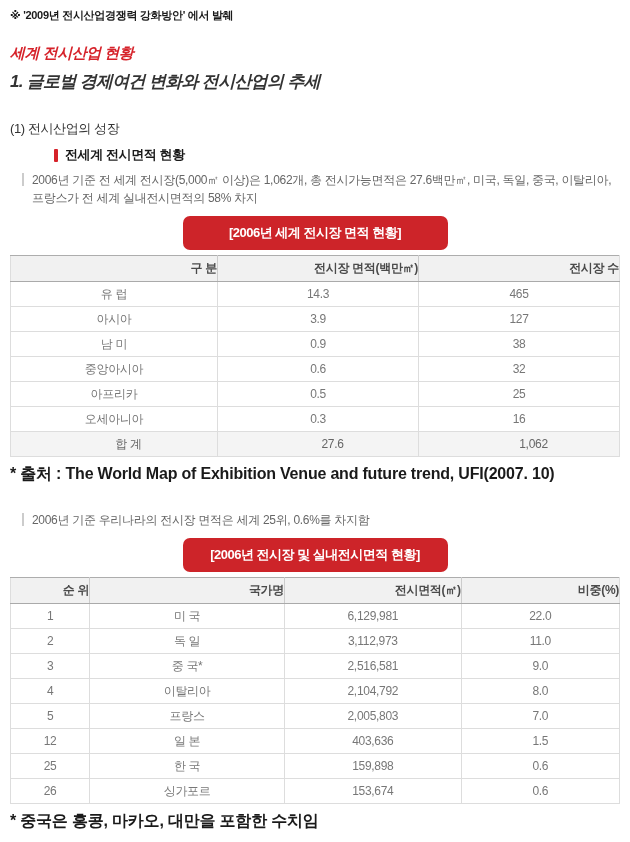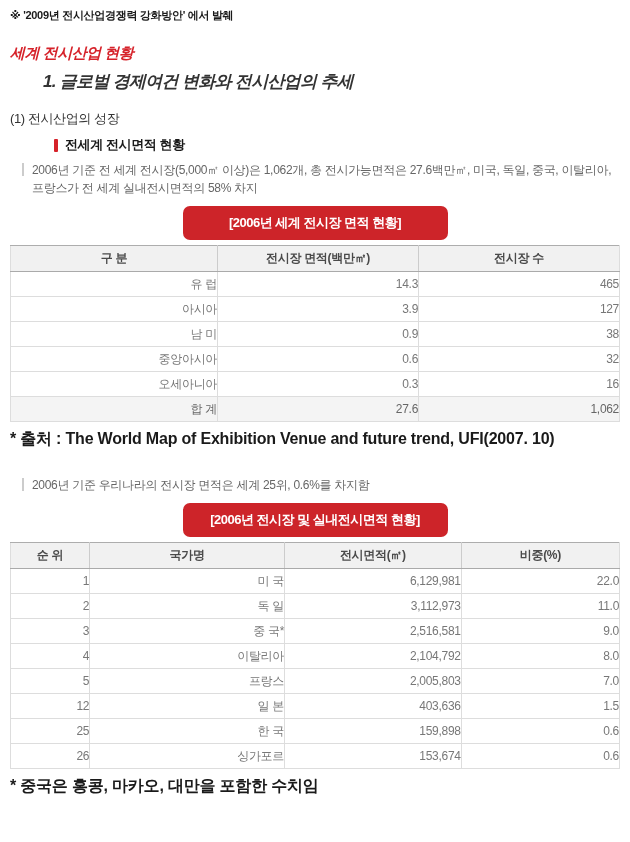--- a/index.html
+++ b/index.html
@@ -22,23 +22,23 @@
   .page{width:630px;height:700px;padding:8px 10px;background:#fff;}
 
   .src-note{font-size:11px;font-weight:bold;color:#1a1a1a;letter-spacing:-0.3px;}
 
   .title-red{
     margin-top:21px;font-size:15px;font-weight:bold;font-style:italic;
     color:var(--accent-red);letter-spacing:-0.5px;
   }
   .h2{
     margin-top:7px;font-size:17px;font-weight:bold;font-style:italic;
-    color:#333;letter-spacing:-0.7px;margin-left:33px;
-  }
-  .subsection{margin-top:17px;font-size:13px;color:#333;letter-spacing:-0.4px;}
+    color:#333;letter-spacing:-0.7px;
+  }
+  .subsection{margin-top:27px;font-size:13px;color:#333;letter-spacing:-0.4px;}
 
   .item-heading{
     margin-top:8px;display:flex;align-items:center;
     font-size:13px;font-weight:bold;color:#1a1a1a;letter-spacing:-0.4px;padding-left:44px;
   }
   .red-bar{
     display:inline-block;width:4px;height:13px;background:var(--accent-red);
     margin-right:7px;border-radius:1px;
   }
 
@@ -62,25 +62,25 @@
   table.data{
     width:610px;margin-top:5px;border-collapse:collapse;table-layout:fixed;
     border-top:1px solid var(--line-dark);
     border-left:1px solid var(--line-light);
     border-right:1px solid var(--line-light);
     border-bottom:1px solid var(--line-mid);
     font-size:12px;
   }
   table.data th{
     background:var(--header-bg);color:#4a4a4a;font-weight:bold;
-    height:26px;text-align:center;letter-spacing:-0.3px;
+    height:26px;text-align:right;letter-spacing:-0.3px;
     border-bottom:1px solid #aaa;border-left:1px solid #ccc;
   }
   table.data td{
-    color:var(--cell-text);height:25px;text-align:right;
+    color:var(--cell-text);height:25px;text-align:center;
     border-bottom:1px solid var(--line-light);border-left:1px solid var(--line-light);
     letter-spacing:-0.3px;
   }
   table.data th:first-child,table.data td:first-child{border-left:none;}
   table.data tr.total td{background:var(--total-bg);color:#666;padding-left:29px;}
 
   .foot-note{margin-top:9px;font-size:16px;font-weight:bold;color:#1a1a1a;letter-spacing:-0.2px;line-height:16px;}
   .gap-lg{height:22px;}
 </style>
 </head>
@@ -133,20 +133,25 @@
         </tr>
         <tr>
           <td>남 미</td>
           <td>0.9</td>
           <td>38</td>
         </tr>
         <tr>
           <td>중앙아시아</td>
           <td>0.6</td>
           <td>32</td>
+        </tr>
+        <tr>
+          <td>아프리카</td>
+          <td>0.5</td>
+          <td>25</td>
         </tr>
         <tr>
           <td>오세아니아</td>
           <td>0.3</td>
           <td>16</td>
         </tr>
         <tr class="total">
           <td>합  계</td>
           <td>27.6</td>
           <td>1,062</td>

